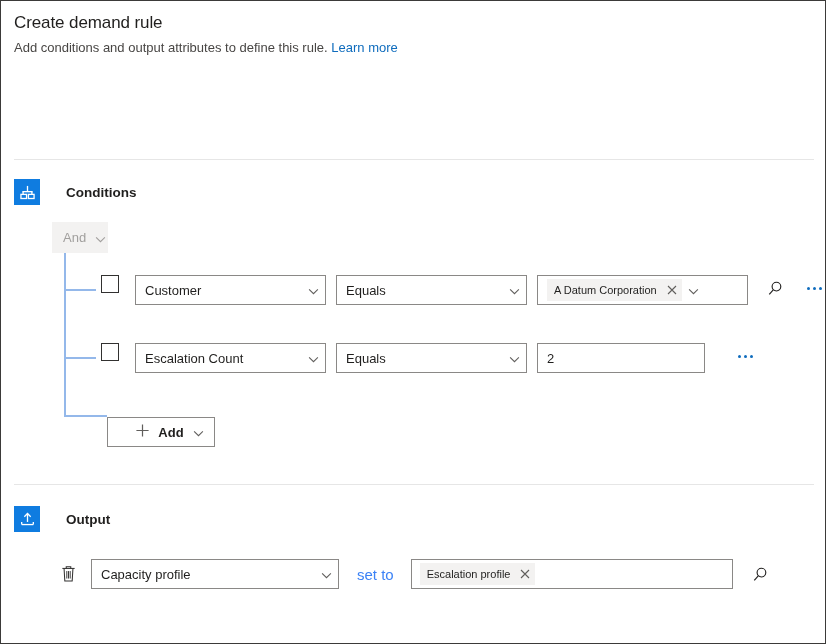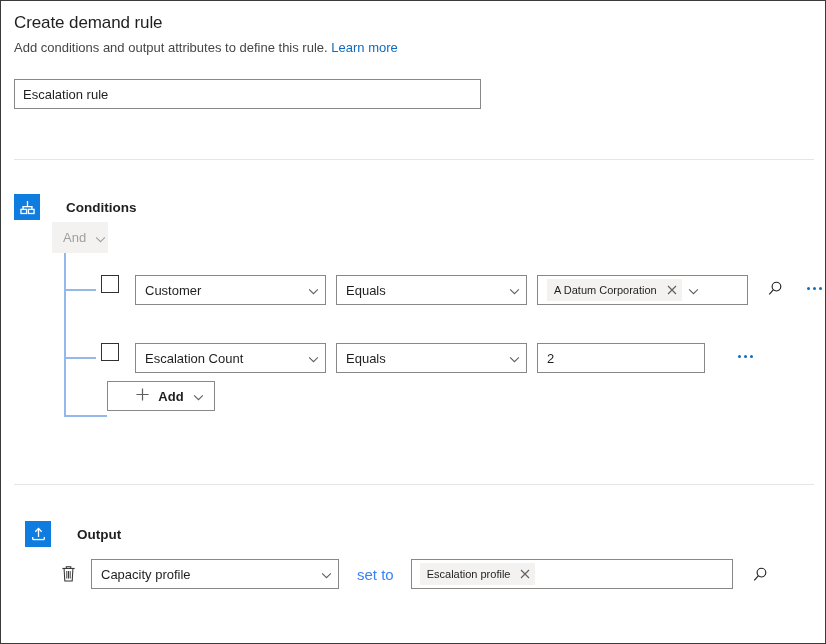--- a/index.html
+++ b/index.html
@@ -76,21 +76,20 @@
     background: #e6e6e6;
   }
   #divider-top { top: 158px; }
   #divider-bottom { top: 483px; }
 
   
   .section-head {
     position: absolute;
     display: flex;
     align-items: center;
-    margin-top: 15px;
   }
   .section-icon {
     width: 26px;
     height: 26px;
     background: #0f7ce0;
     display: flex;
     align-items: center;
     justify-content: center;
     flex: 0 0 auto;
   }
@@ -246,42 +245,42 @@
     width: 3px;
     height: 3px;
     background: #0f6cbd;
     border-radius: 50%;
   }
 
   
   .add-btn {
     position: absolute;
     left: 106px;
-    top: 380px;
+    top: 416px;
     width: 108px;
     height: 30px;
     box-sizing: border-box;
     border: 1px solid #8a8886;
     background: #ffffff;
     display: flex;
     align-items: center;
     justify-content: center;
     cursor: pointer;
     padding-left: 17px;
   }
   .add-btn .plus { margin-right: 8px; display: block; }
   .add-btn .lbl {
     font-size: 13px;
     font-weight: bold;
     color: #201f1e;
   }
   .add-btn .chev { margin-left: 9px; display: block; }
 
   
-  #output-head { left: 24px; top: 505px; }
+  #output-head { left: 13px; top: 505px; }
 
   #output-row {
     position: absolute;
     left: 55px;
     top: 558px;
     display: flex;
     align-items: center;
   }
   .trash-btn { width: 24px; height: 26px; }
   .w-out-attr { width: 248px; margin-left: 11px; }
@@ -305,21 +304,20 @@
 
   <div class="page-header">
     <div class="page-title">Create demand rule</div>
     <div class="page-subtitle">
       <span>Add conditions and output attributes to define this rule.</span>
       <a class="link">Learn more</a>
     </div>
   </div>
 
   <div class="field-block">
-    <input class="text-input" type="text" value="Escalation rule" style="">
   </div>
 
   <div class="divider" id="divider-top"></div>
 
   <div class="section-head" id="conditions-head">
     <div class="section-icon">
       <svg width="15" height="15" viewBox="0 0 16 16" aria-hidden="true">
         <rect x="7.3" y="1" width="1.4" height="6" fill="#ffffff"></rect>
         <rect x="2.6" y="6.4" width="10.8" height="1.4" fill="#ffffff"></rect>
         <rect x="2.6" y="7" width="1.4" height="3" fill="#ffffff"></rect>

